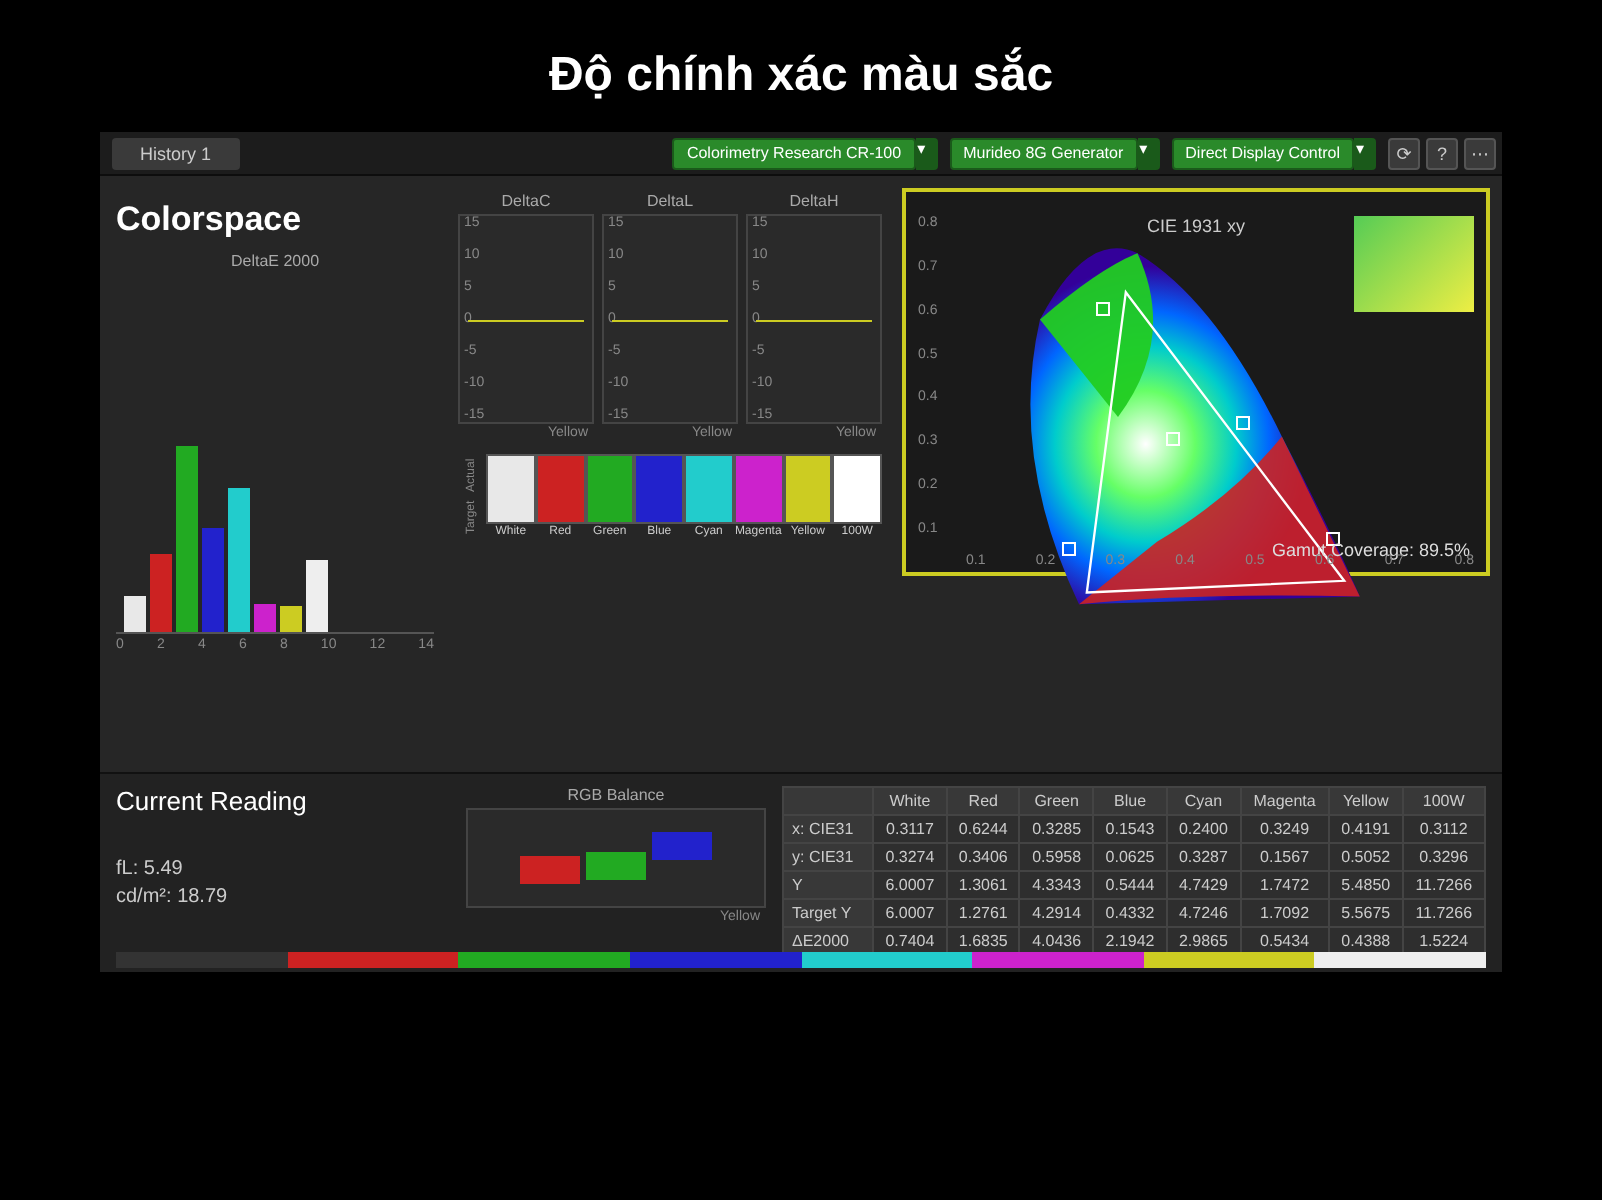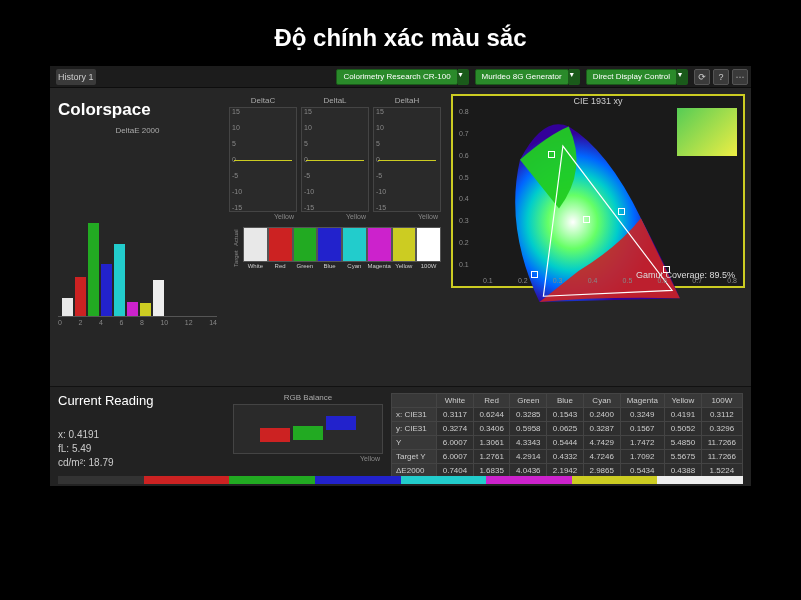--- a/index.html
+++ b/index.html
@@ -1,20 +1,20 @@
 <!DOCTYPE html>
 <html><head>
 <meta charset="utf-8">
 <style>
 *{box-sizing:border-box;margin:0;padding:0;font-family:Arial,Helvetica,sans-serif}
 body{background:#000;width:801px;height:600px;overflow:hidden;color:#ccc;font-size:10px}
 .page-title{color:#fff;font-size:24px;font-weight:700;text-align:center;padding:24px 0 14px}
 .app{background:#262626;margin:0 50px 40px;height:420px;position:relative;overflow:hidden}
 .topbar{display:flex;align-items:center;height:22px;background:#1c1c1c;border-bottom:1px solid #0d0d0d}
-.history-tab{background:#3a3a3a;color:#ccc;font-size:9px;padding:3px 2px;margin-left:6px;border-radius:2px}
+.history-tab{background:#3a3a3a;color:#ccc;font-size:9px;padding:3px 14px;margin-left:6px;border-radius:2px}
 .top-spacer{flex:1}
 .green-btn{background:#2a8a2a;color:#fff;font-size:8px;padding:2px 6px;height:16px;display:flex;align-items:center;border:1px solid #1a5a1a;border-radius:2px;margin-right:3px}
 .arrow{width:11px;height:16px;background:#1a5a1a;margin-left:-3px;margin-right:6px;position:relative;border-radius:0 2px 2px 0}
 .arrow::after{content:"▾";color:#fff;font-size:8px;position:absolute;left:1px;top:1px}
 .circ{width:16px;height:16px;background:#3a3a3a;border:1px solid #555;border-radius:2px;margin-right:3px;display:flex;align-items:center;justify-content:center;color:#ccc;font-size:9px}
 .main{display:flex;height:calc(100% - 22px)}
 .left{width:175px;padding:8px}
 .colorspace-title{color:#fff;font-size:17px;font-weight:700;margin:4px 0 6px}
 .mini-chart-title{font-size:8px;color:#aaa;text-align:center;margin-bottom:2px}
 .deltaE-chart{height:180px;position:relative;border-bottom:1px solid #555;display:flex;align-items:flex-end;gap:2px;padding-left:4px}
@@ -28,21 +28,21 @@
 .delta-plot .yline{position:absolute;left:4px;right:4px;height:1px;background:#cc2;top:50%}
 .delta-yticks{position:absolute;left:2px;top:0;bottom:0;width:12px;display:flex;flex-direction:column;justify-content:space-between;font-size:7px;color:#888}
 .delta-xlabel{font-size:7px;color:#888;text-align:right;padding:1px 3px}
 .swatch-strip{display:flex;height:42px;margin-top:2px;position:relative}
 .swatch-side{width:14px;display:flex;flex-direction:column;font-size:6px;color:#888}
 .swatch-side div{flex:1;display:flex;align-items:center;justify-content:center;writing-mode:vertical-rl;transform:rotate(180deg)}
 .swatch{flex:1;display:flex;flex-direction:column;border:1px solid #555}
 .swatch-half{flex:1}
 .swatch-label{font-size:6px;color:#ccc;text-align:center;padding-top:1px}
 .right{flex:1;padding:6px}
-.cie-box{border:2px solid #cc2;height:194px;position:relative;background:#1a1a1a;padding:0}
+.cie-box{border:2px solid #cc2;height:194px;position:relative;background:#1a1a1a;padding:12px}
 .cie-title{font-size:9px;color:#ccc;text-align:center}
 .chroma{position:absolute;left:30px;top:15px;width:230px;height:195px}
 .inset{position:absolute;right:6px;top:12px;width:60px;height:48px;background:linear-gradient(135deg,#5c5,#ee4)}
 .gamut-txt{position:absolute;right:8px;bottom:6px;font-size:9px;color:#ddd}
 .cie-yticks{position:absolute;left:6px;top:12px;bottom:18px;display:flex;flex-direction:column;justify-content:space-between;font-size:7px;color:#888}
 .cie-xticks{position:absolute;left:30px;right:6px;bottom:2px;display:flex;justify-content:space-between;font-size:7px;color:#888}
 .bottom{position:absolute;left:0;right:0;bottom:0;height:100px;display:flex;padding:6px 8px;background:#222;border-top:1px solid #111}
 .reading{width:175px}
 .reading-title{color:#fff;font-size:13px;margin-bottom:21px}
 .reading-line{font-size:10px;color:#ccc;margin:3px 0}
@@ -267,21 +267,20 @@
             <span>0.7</span>
             <span>0.8</span>
           </div>
       </div>
     </div>
   </div>
 
   <div class="bottom">
     <div class="reading">
       <div class="reading-title">Current Reading</div>
-      <div class="reading-line"><span>x: </span><span>0.4191</span></div>
       <div class="reading-line"><span>fL: </span><span>5.49</span></div>
       <div class="reading-line"><span>cd/m²: </span><span>18.79</span></div>
     </div>
     <div class="rgb-bal">
       <div class="mini-chart-title">RGB Balance</div>
       <div class="rgb-chart">
         <div class="seg" style="background:#c22;transform:translateY(6px)"></div>
         <div class="seg" style="background:#2a2;transform:translateY(4px)"></div>
         <div class="seg" style="background:#22c;transform:translateY(-6px)"></div>
       </div>

